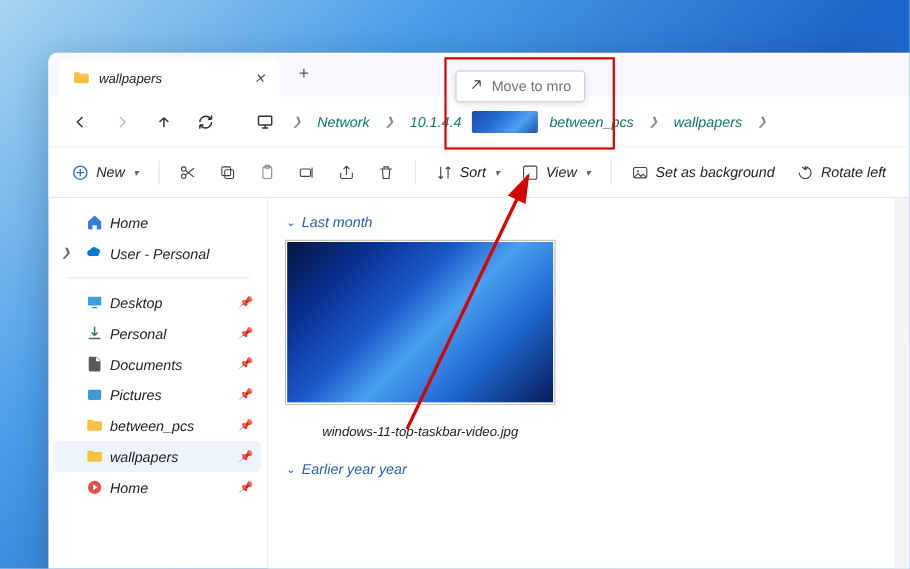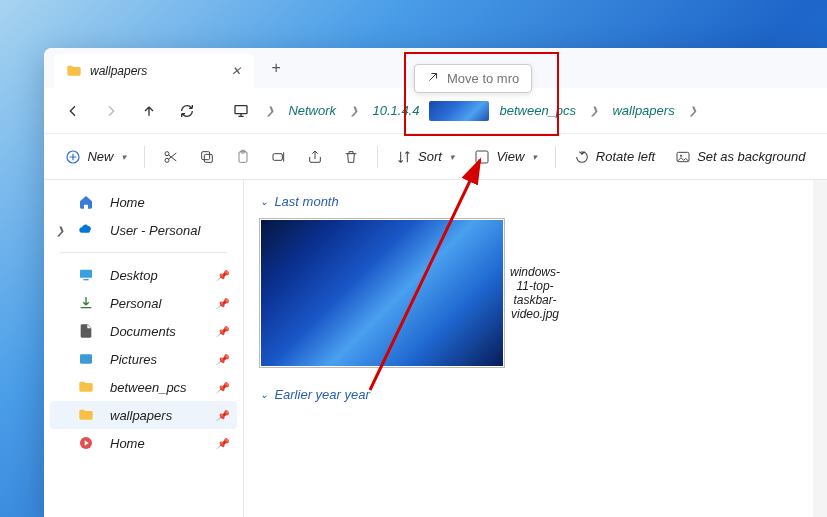--- a/index.html
+++ b/index.html
@@ -17,31 +17,31 @@
   .crumb-sep { color: #888; font-size: 10px; padding: 0 4px; }
   .crumb { font-size: 13px; color: #0f766e; padding: 4px 6px; border-radius: 4px; cursor: pointer; }
   .crumb-thumb { width: 60px; height: 20px; background: linear-gradient(135deg,#1848a8,#2a6ed8 40%,#4da0f0 70%,#1e4fb0); border-radius: 2px; }
   .toolbar { display: flex; align-items: center; height: 46px; padding: 0 12px; gap: 4px; background: #fff; border-bottom: 1px solid #e8e8e8; justify-content: center; }
   .tb-btn { display: flex; align-items: center; gap: 6px; padding: 6px 8px; border-radius: 4px; cursor: pointer; font-size: 13px; color: #222; }
   .tb-btn .ico { width: 16px; height: 16px; display: flex; align-items: center; justify-content: center; }
   .tb-sep { width: 1px; height: 22px; background: #e0e0e0; margin: 0 6px; }
   .chev { font-size: 9px; color: #666; margin-left: 2px; }
   .body { display: flex; height: calc(100% - 132px); }
   .sidebar { width: 200px; border-right: 1px solid #e8e8e8; padding: 8px 6px; overflow-y: auto; position: relative; }
-  .side-item { display: flex; align-items: center; gap: 16px; padding: 6px 10px 6px 28px; font-size: 13px; color: #222; border-radius: 4px; cursor: pointer; position: relative; }
+  .side-item { display: flex; align-items: center; gap: 6px; padding: 6px 10px 6px 28px; font-size: 13px; color: #222; border-radius: 4px; cursor: pointer; position: relative; }
   .side-item.sel { background: #eef4fb; }
   .side-item .pin { position: absolute; right: 8px; color: #888; font-size: 10px; }
   .side-item .expand { position: absolute; left: 6px; color: #666; font-size: 10px; }
   .side-div { height: 1px; background: #e8e8e8; margin: 8px 10px; }
   .side-icon { width: 16px; height: 16px; display: flex; align-items: center; justify-content: center; }
   .content { flex: 1; padding: 10px 16px; overflow: auto; background: #fff; position: relative; }
   .group-hdr { display: flex; align-items: center; gap: 6px; color: #2a5db0; font-size: 13px; margin: 4px 0 10px 0; cursor: pointer; }
   .group-hdr .gchev { font-size: 10px; }
   .items-row { display: flex; gap: 30px; margin-bottom: 20px; flex-wrap: wrap; }
-  .item { width: 244px; display: flex; flex-direction: row; align-items: center; gap: 6px; cursor: pointer; }
+  .item { width: 244px; display: flex; flex-direction: column; align-items: center; gap: 18px; cursor: pointer; }
   .item .thumb-frame { width: 244px; height: 240px; display: flex; align-items: center; justify-content: center; }
   .item.selected .thumb-frame { background: #cfe3f9; border-radius: 2px; }
   .wallpaper { border: 1px solid #fff; box-shadow: 0 0 0 1px #bbb; }
   .wp-a { width: 214px; height: 130px; background: linear-gradient(135deg,#0a2f8a 0%,#1a58c8 25%,#3a8cf0 45%,#6bb8f5 55%,#2a6ed8 75%,#0d3aa0 100%); }
   .wp-b { width: 244px; height: 148px; background: linear-gradient(135deg,#061640 0%,#0a3090 20%,#1a58c8 40%,#4aa0f0 55%,#1e66d0 75%,#081c58 100%); }
   .item-label { font-size: 12px; color: #222; text-align: center; }
   
   .drag-box { position: absolute; left: 404px; top: 52px; width: 155px; height: 84px; border: 2px solid #d40000; background: transparent; pointer-events: none; z-index: 50; }
   .drag-tip { position: absolute; left: 414px; top: 64px; background: #fff; border: 1px solid #ccc; border-radius: 4px; padding: 6px 12px; font-size: 13px; color: #737373; display: flex; align-items: center; gap: 8px; z-index: 51; box-shadow: 0 2px 6px rgba(0,0,0,0.1); }
   .arrow-line { position: absolute; z-index: 49; pointer-events: none; }
@@ -179,34 +179,34 @@
             <rect x="3" y="3" width="18" height="18" rx="2" fill="none" stroke="#444" stroke-width="1.5"></rect>
           </svg>
         </span>
       <span>View</span>
       <span class="chev">▾</span>
     </div>
     <div class="tb-sep"></div>
     <div class="tb-btn">
       <span class="ico">
           <svg width="16" height="16" viewBox="0 0 24 24">
-            <path fill="none" stroke="#444" stroke-width="1.6" d="M4 12a8 8 0 108-8v4M8 4l4 4 4-4"></path>
-          </svg>
-        </span>
-      <span>Rotate left</span>
-    </div>
-    <div class="tb-btn">
-      <span class="ico">
-          <svg width="16" height="16" viewBox="0 0 24 24">
             <rect x="3" y="5" width="18" height="14" rx="2" fill="none" stroke="#444" stroke-width="1.5"></rect>
             <circle cx="9" cy="10" r="1.5" fill="#444"></circle>
             <path stroke="#444" stroke-width="1.5" fill="none" d="M4 18l5-5 4 4 3-3 4 4"></path>
           </svg>
         </span>
       <span>Set as background</span>
+    </div>
+    <div class="tb-btn">
+      <span class="ico">
+          <svg width="16" height="16" viewBox="0 0 24 24">
+            <path fill="none" stroke="#444" stroke-width="1.6" d="M4 12a8 8 0 108-8v4M8 4l4 4 4-4"></path>
+          </svg>
+        </span>
+      <span>Rotate left</span>
     </div>
   </div>
 
   <div class="body">
 
     <div class="sidebar">
       <div class="side-item">
         <span class="side-icon">
             <svg width="16" height="16" viewBox="0 0 24 24">
               <path fill="#3a7bd5" d="M3 11l9-8 9 8v9a2 2 0 01-2 2h-4v-6h-6v6H5a2 2 0 01-2-2v-9z"></path>

